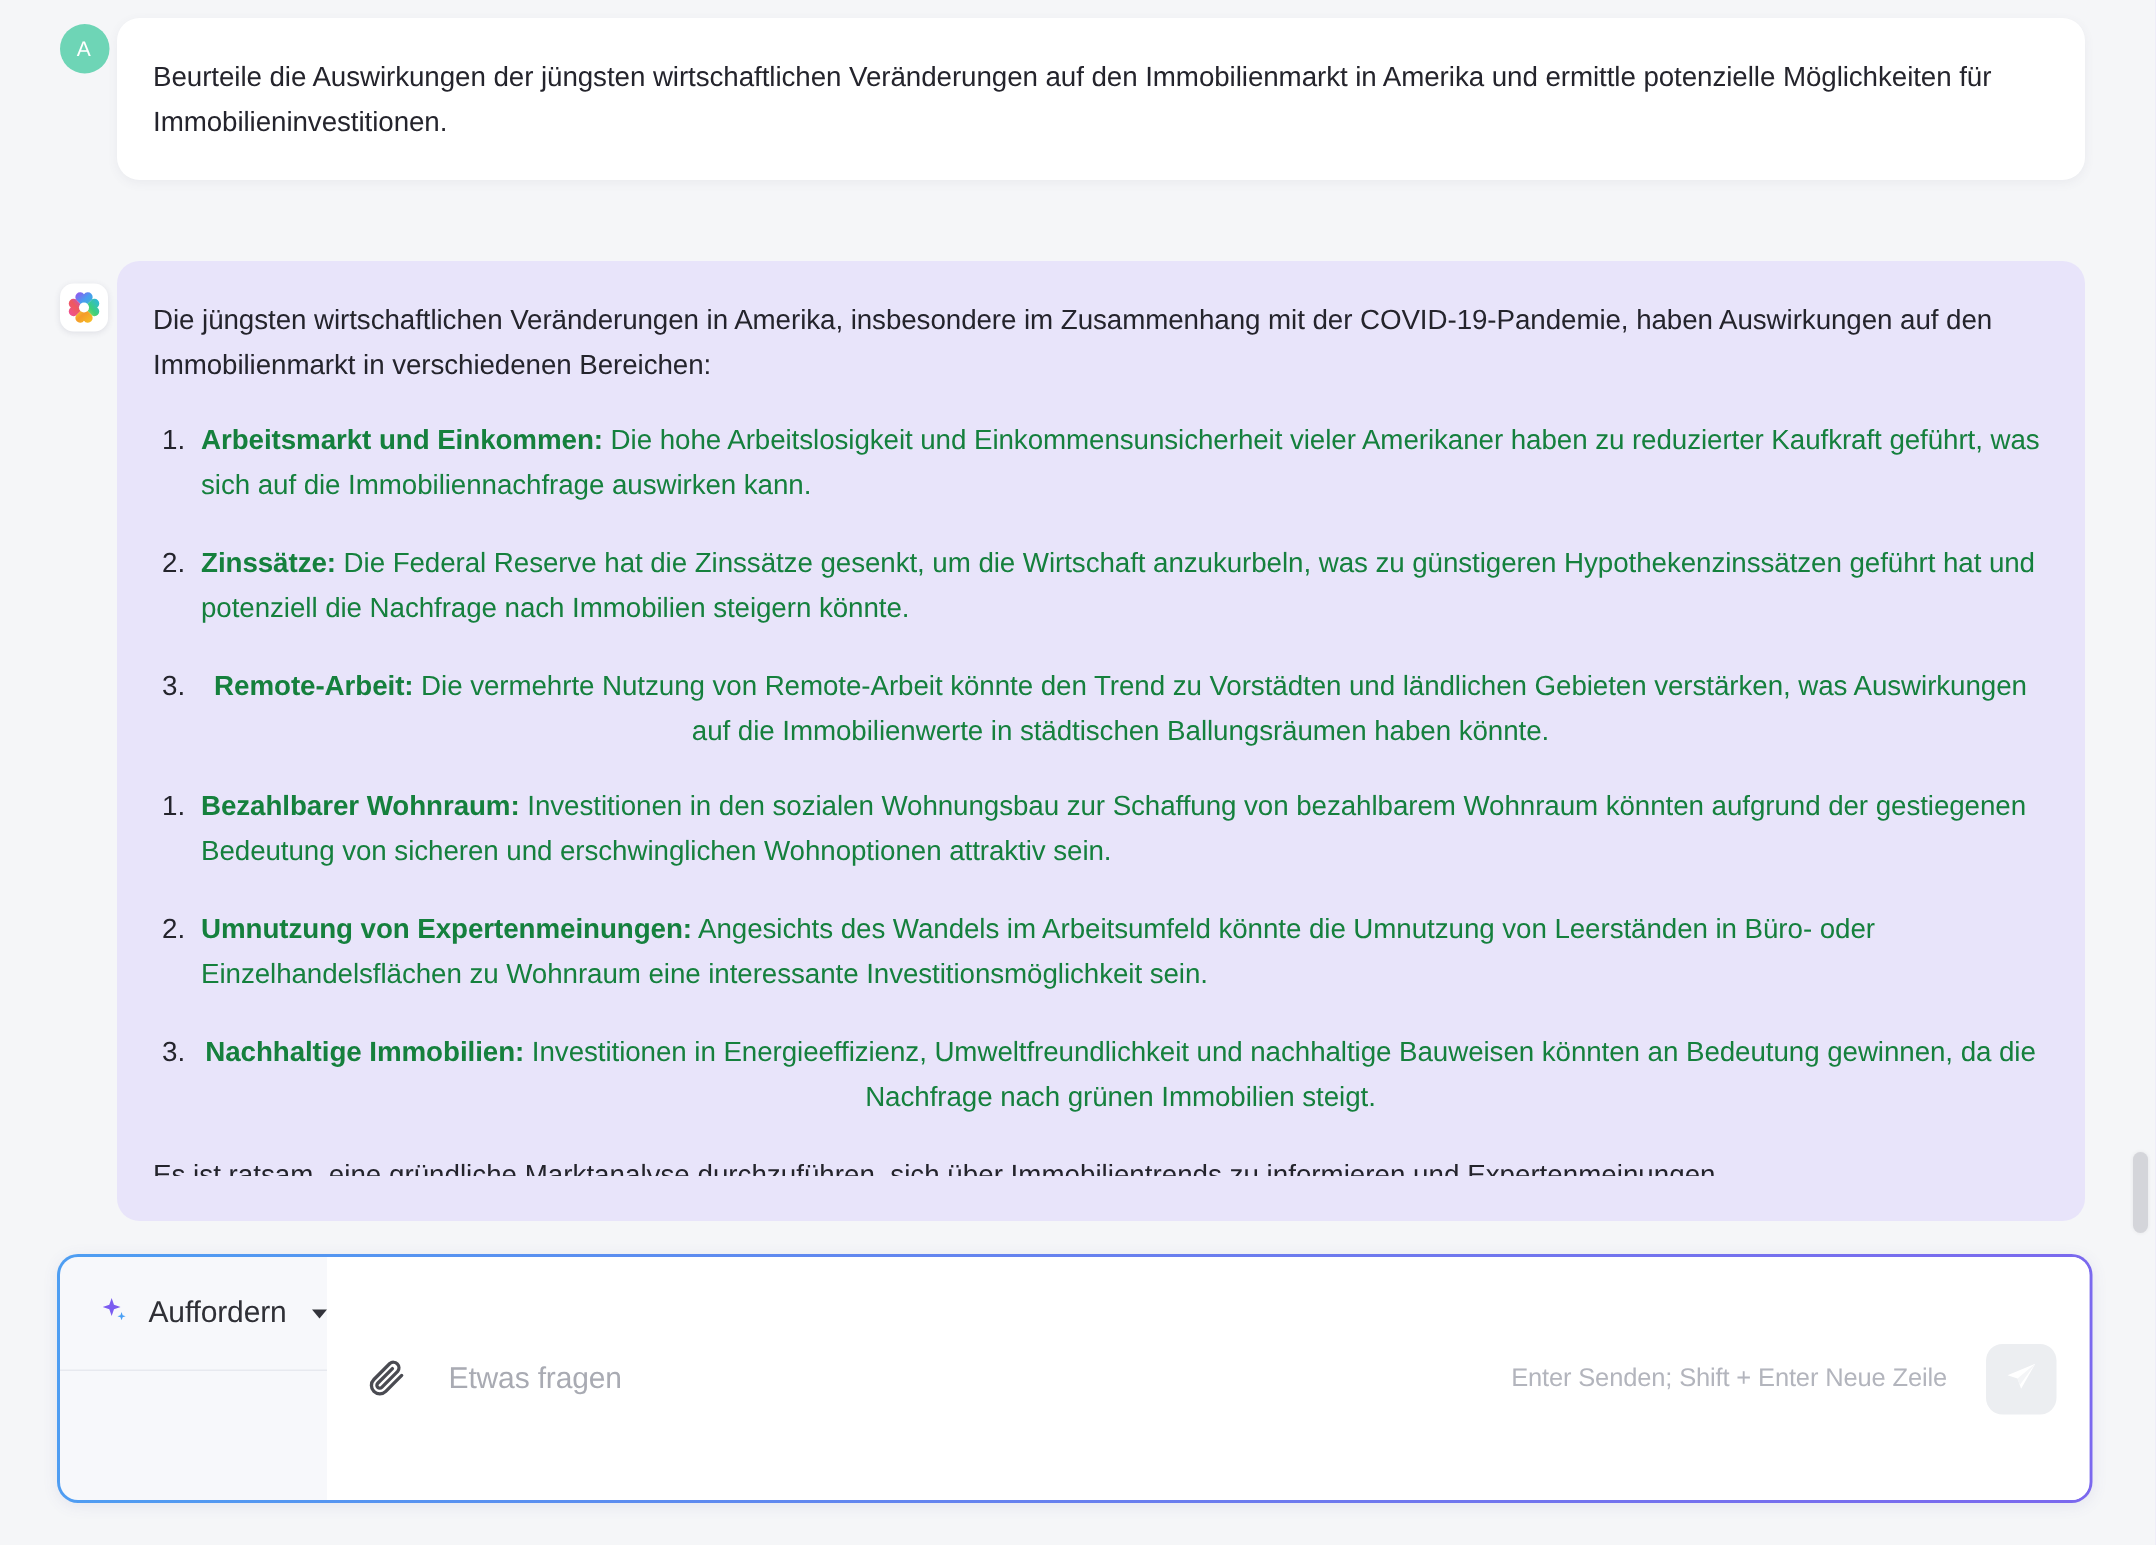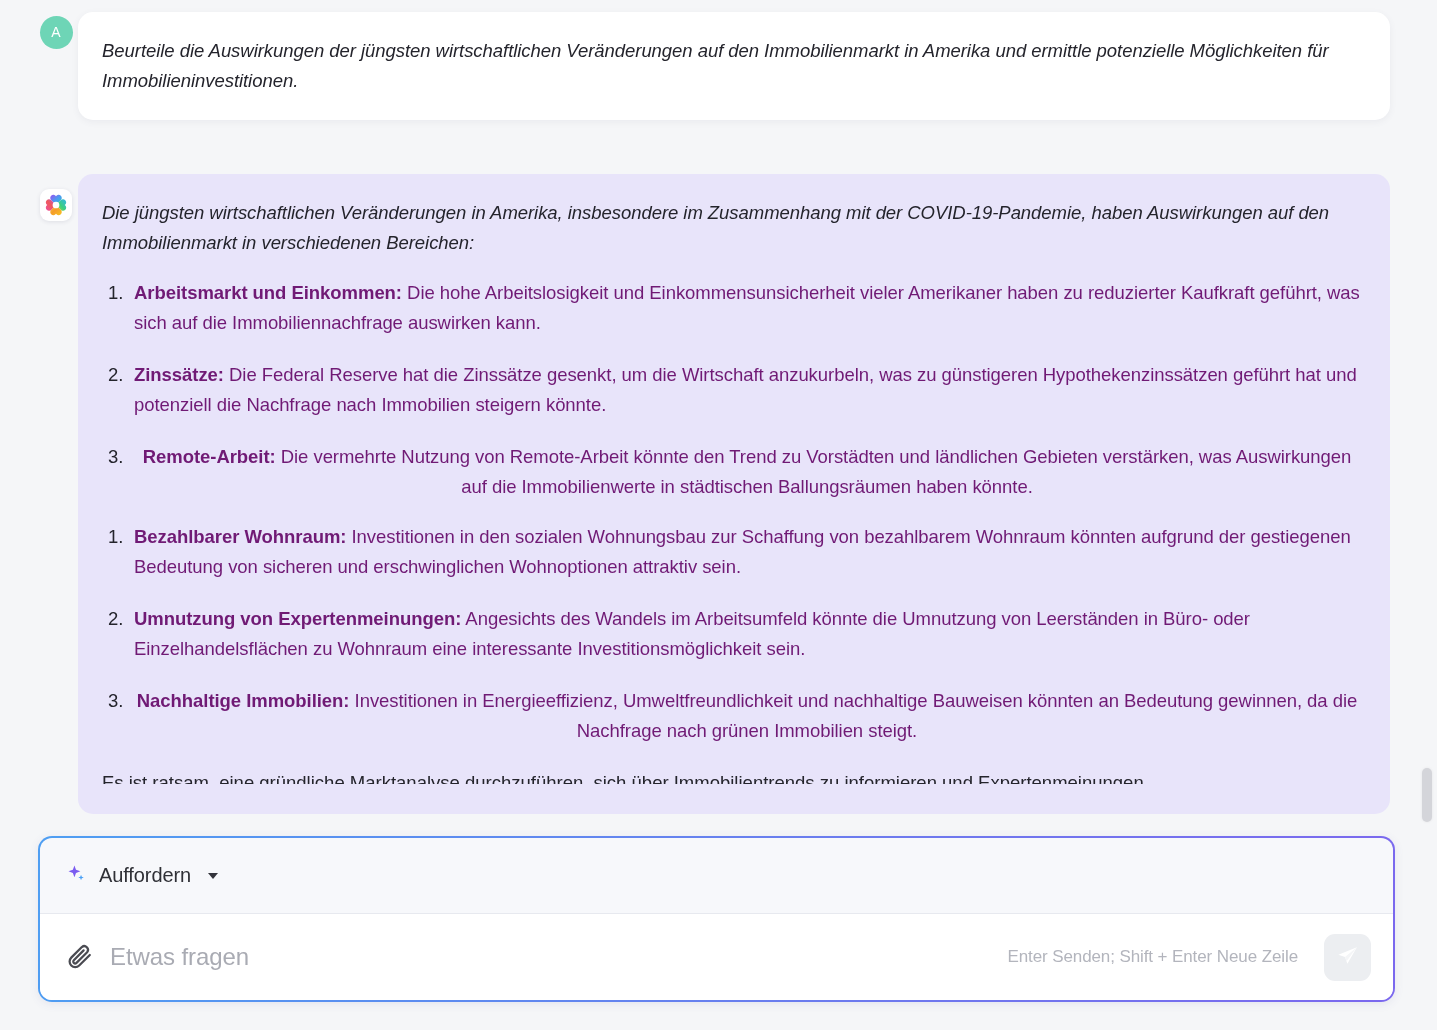--- a/index.html
+++ b/index.html
@@ -90,37 +90,36 @@
   .bubble.assistant {
     background: #e8e4fa;
     padding: 24px 30px 30px 24px;
   }
 
   .para {
     font-size: 18.5px;
     line-height: 30px;
     color: #24242c;
     letter-spacing: -0.05px;
-    font-style: italic;
   }
 
   
   ol.items {
     list-style: none;
     counter-reset: li;
     margin: 20px 0 0 0;
     padding: 0;
   }
   ol.items > li {
     counter-increment: li;
     position: relative;
     padding-left: 32px;
     font-size: 18.5px;
     line-height: 30px;
-    color: #701a75;
+    color: #15803d;
     margin-bottom: 22px;
     letter-spacing: -0.05px;
   }
   ol.items > li:last-child { margin-bottom: 0; text-align: center; }
   ol.items > li::before {
     content: counter(li) ".";
     position: absolute;
     left: 6px;
     top: 0;
     font-size: 18.5px;
@@ -176,21 +175,21 @@
     padding: 2px;
     background: linear-gradient(100deg, #4e9ef2 0%, #5b8df0 28%, #6d79ee 62%, #7b68ee 100%);
     box-shadow: 0 2px 10px rgba(90,90,160,.10);
   }
   .composer-inner {
     width: 100%;
     height: 100%;
     background: #f7f8fb;
     border-radius: 12px;
     display: flex;
-    flex-direction: column;
+    flex-direction: row;
     overflow: hidden;
   }
 
   .composer-top {
     height: 76px;
     display: flex;
     align-items: center;
     padding-left: 26px;
     border-bottom: 1px solid #e7e9ef;
   }
@@ -231,23 +230,24 @@
     display: flex;
     align-items: center;
     padding: 0;
   }
   .ask-input {
     flex: 1;
     border: 0;
     outline: none;
     background: transparent;
     font-family: inherit;
-    font-size: 24px;
+    font-size: 20px;
     color: #2b2b33;
     letter-spacing: -.1px;
+    margin-left: 11px;
   }
   .ask-input::placeholder { color: #a9abb3; }
 
   .hint {
     font-size: 17px;
     color: #b3b5bd;
     white-space: nowrap;
     letter-spacing: -.1px;
   }
 

